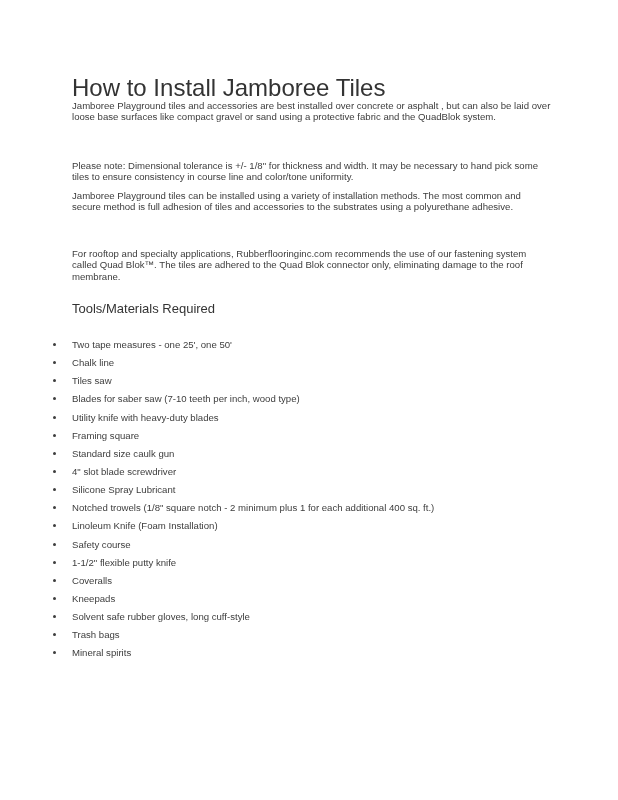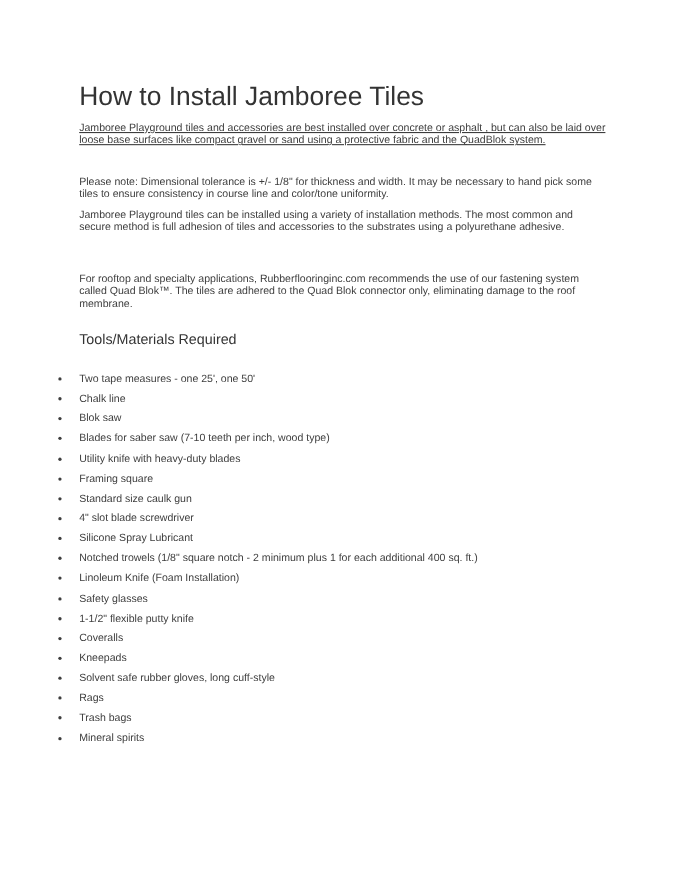--- a/index.html
+++ b/index.html
@@ -45,21 +45,21 @@
     }
     .para {
       position: absolute;
       left: 0;
       margin: 0;
       font-size: 9.6px;
       line-height: 11.4px;
       width: 480px;
       color: #3d3d3d;
     }
-    #p1 { top: 111px; text-decoration: underline; }
+    #p1 { top: 100px; }
     #p2 { top: 160px; }
     #p3 { top: 190px; }
     #p4 { top: 248px; }
 
     ul.tools {
       position: absolute;
       left: 0;
       top: 339px;
       margin: 0;
       padding: 0;
@@ -93,31 +93,30 @@
   <p class="para" id="p1">Jamboree Playground tiles and accessories are best installed over concrete or asphalt , but can also be laid over loose base surfaces like compact gravel or sand using a protective fabric and the QuadBlok system.</p>
   <p class="para" id="p2">Please note: Dimensional tolerance is +/- 1/8" for thickness and width. It may be necessary to hand pick some tiles to ensure consistency in course line and color/tone uniformity.</p>
   <p class="para" id="p3">Jamboree Playground tiles can be installed using a variety of installation methods. The most common and secure method is full adhesion of tiles and accessories to the substrates using a polyurethane adhesive.</p>
   <p class="para" id="p4">For rooftop and specialty applications, Rubberflooringinc.com recommends the use of our fastening system called Quad Blok™. The tiles are adhered to the Quad Blok connector only, eliminating damage to the roof membrane.</p>
 
   <h2>Tools/Materials Required</h2>
 
   <ul class="tools">
     <li><span class="bullet"></span><span>Two tape measures - one 25', one 50'</span></li>
     <li><span class="bullet"></span><span>Chalk line</span></li>
-    <li><span class="bullet"></span><span>Blok saw</span></li>
+    <li><span class="bullet"></span><span>Tiles saw</span></li>
     <li><span class="bullet"></span><span>Blades for saber saw (7-10 teeth per inch, wood type)</span></li>
     <li><span class="bullet"></span><span>Utility knife with heavy-duty blades</span></li>
     <li><span class="bullet"></span><span>Framing square</span></li>
     <li><span class="bullet"></span><span>Standard size caulk gun</span></li>
     <li><span class="bullet"></span><span>4" slot blade screwdriver</span></li>
     <li><span class="bullet"></span><span>Silicone Spray Lubricant</span></li>
     <li><span class="bullet"></span><span>Notched trowels (1/8" square notch - 2 minimum plus 1 for each additional 400 sq. ft.)</span></li>
     <li><span class="bullet"></span><span>Linoleum Knife (Foam Installation)</span></li>
-    <li><span class="bullet"></span><span>Safety glasses</span></li>
+    <li><span class="bullet"></span><span>Safety course</span></li>
     <li><span class="bullet"></span><span>1-1/2" flexible putty knife</span></li>
     <li><span class="bullet"></span><span>Coveralls</span></li>
     <li><span class="bullet"></span><span>Kneepads</span></li>
     <li><span class="bullet"></span><span>Solvent safe rubber gloves, long cuff-style</span></li>
-    <li><span class="bullet"></span><span>Rags</span></li>
     <li><span class="bullet"></span><span>Trash bags</span></li>
     <li><span class="bullet"></span><span>Mineral spirits</span></li>
   </ul>
 </div>
 
 </body></html>

